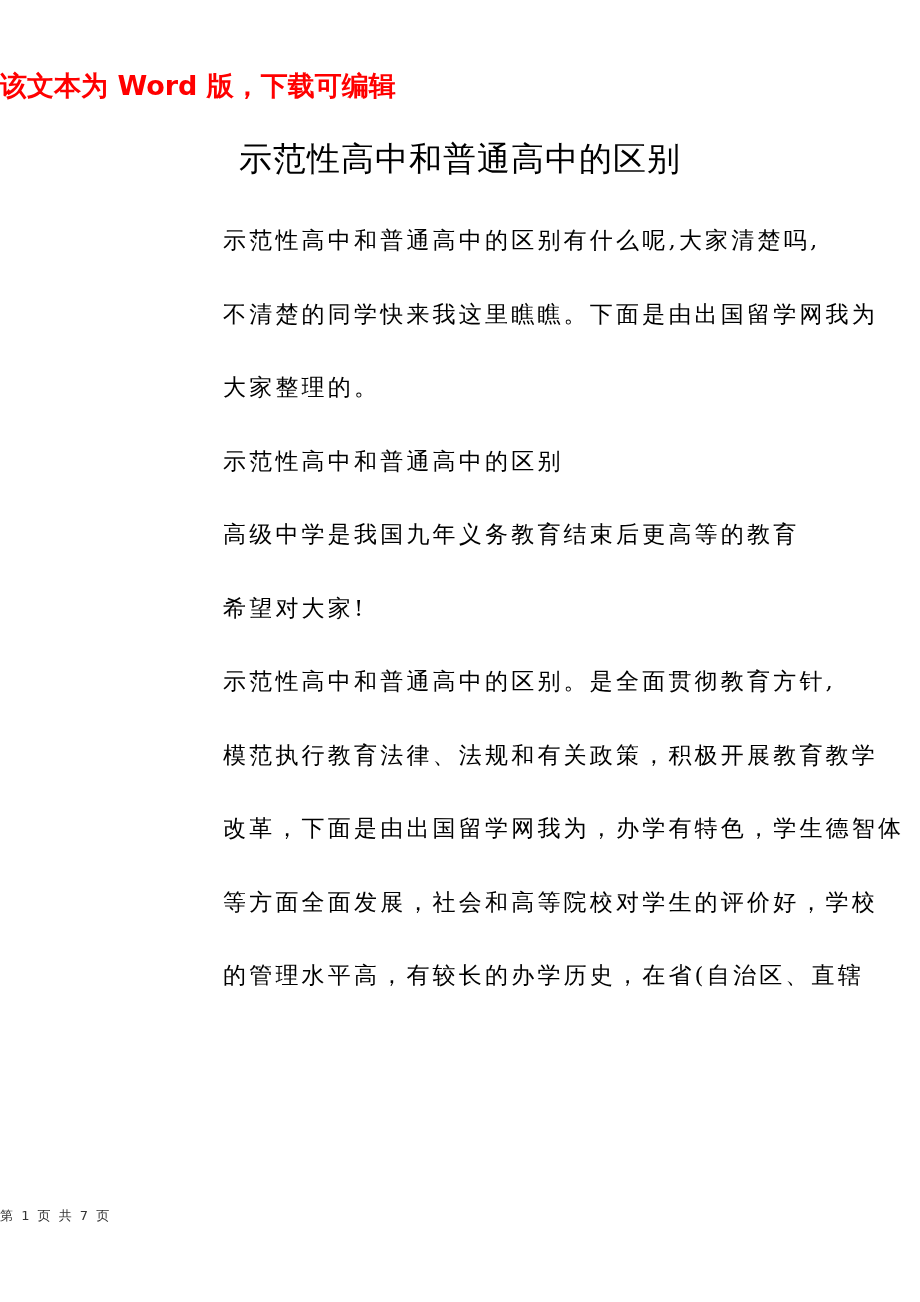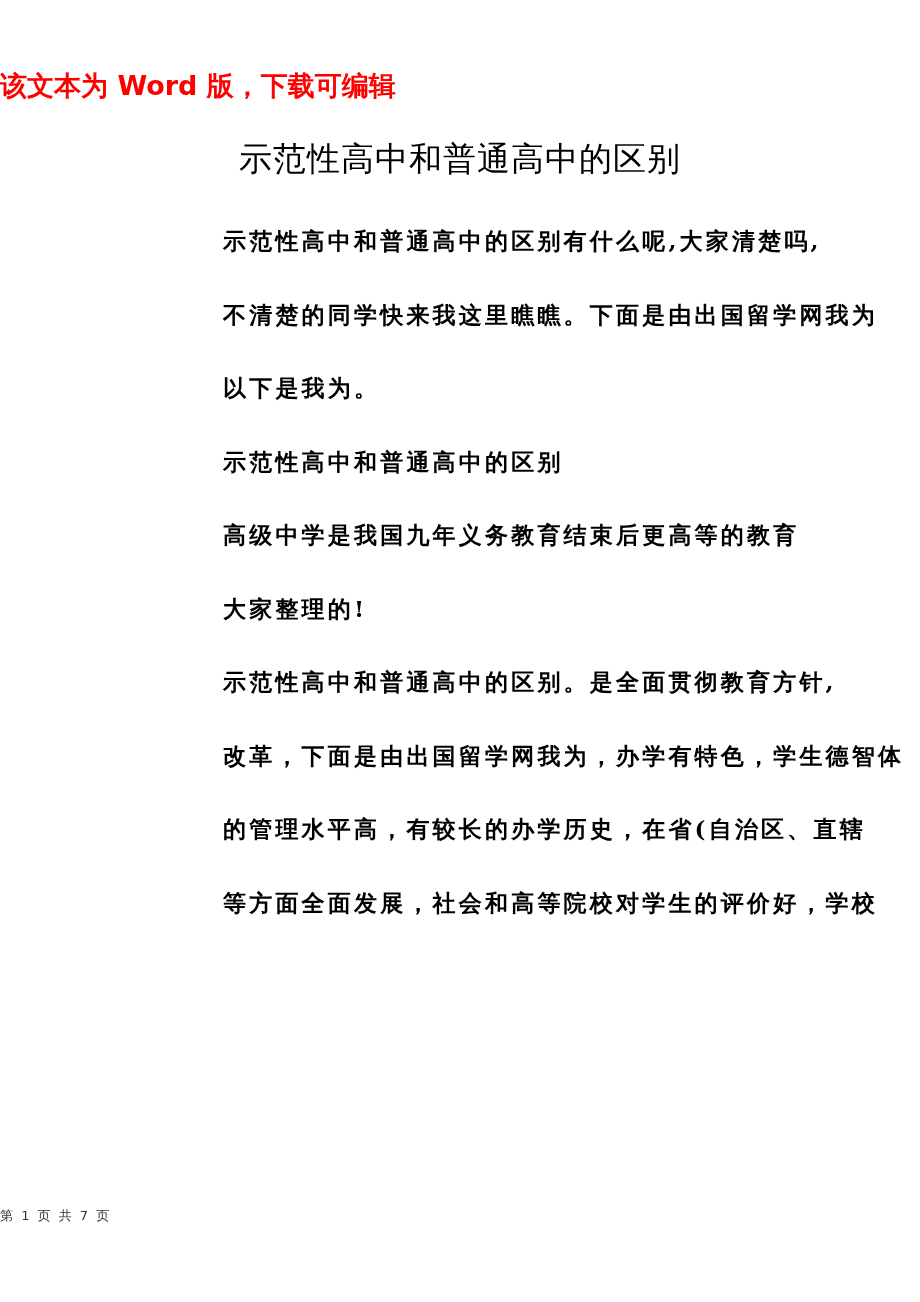--- a/index.html
+++ b/index.html
@@ -46,21 +46,20 @@
       width: 632px;
       font-size: 23px;
       line-height: 73.5px;
       letter-spacing: 3.2px;
     }
     .para {
       margin: 0;
       padding: 0;
       text-indent: 49px;
       word-break: break-all;
-      font-weight: bold;
     }
     .line {
       display: block;
       white-space: nowrap;
       height: 73.5px;
     }
     .footer {
       position: absolute;
       top: 1206px;
       left: 0;
@@ -76,30 +75,31 @@
 <body>
 
 <div class="banner">该文本为 Word 版，下载可编辑</div>
 
 <div class="title">示范性高中和普通高中的区别</div>
 
 <div class="body">
   <div class="para">
     <span class="line" style="text-indent:49px">示范性高中和普通高中的区别有什么呢,大家清楚吗,</span>
     <span class="line">不清楚的同学快来我这里瞧瞧。下面是由出国留学网我为</span>
-    <span class="line">以下是我为。</span>
+    <span class="line">大家整理的。</span>
   </div>
   <div class="para">
     <span class="line" style="text-indent:49px">示范性高中和普通高中的区别</span>
   </div>
   <div class="para">
     <span class="line" style="text-indent:49px">高级中学是我国九年义务教育结束后更高等的教育</span>
-    <span class="line">大家整理的!</span>
+    <span class="line">希望对大家!</span>
   </div>
   <div class="para">
     <span class="line" style="text-indent:49px">示范性高中和普通高中的区别。是全面贯彻教育方针,</span>
+    <span class="line">模范执行教育法律、法规和有关政策，积极开展教育教学</span>
     <span class="line">改革，下面是由出国留学网我为，办学有特色，学生德智体</span>
+    <span class="line">等方面全面发展，社会和高等院校对学生的评价好，学校</span>
     <span class="line">的管理水平高，有较长的办学历史，在省(自治区、直辖</span>
-    <span class="line">等方面全面发展，社会和高等院校对学生的评价好，学校</span>
   </div>
 </div>
 
 <div class="footer">第 1 页 共 7 页</div>
 
 </body></html>

